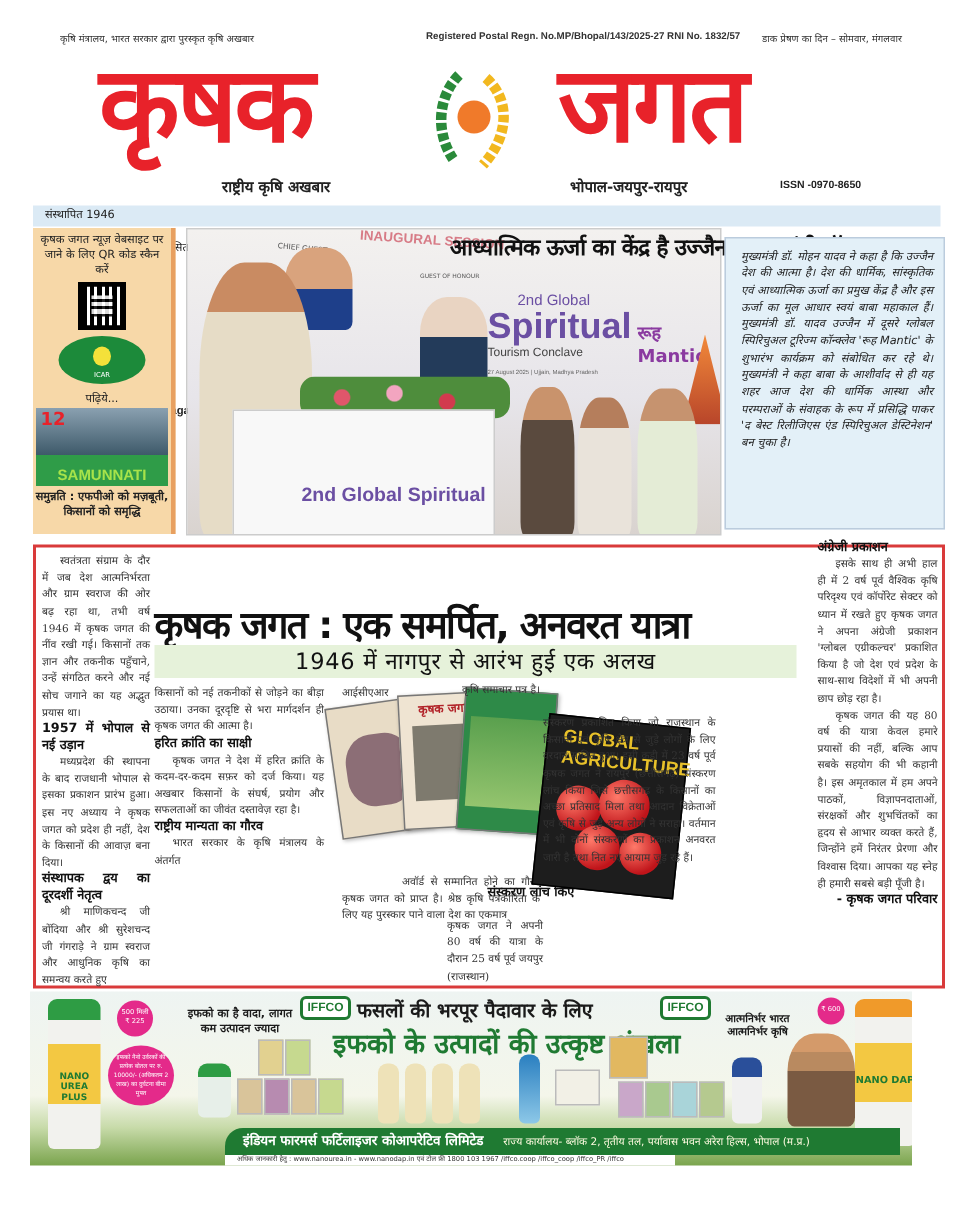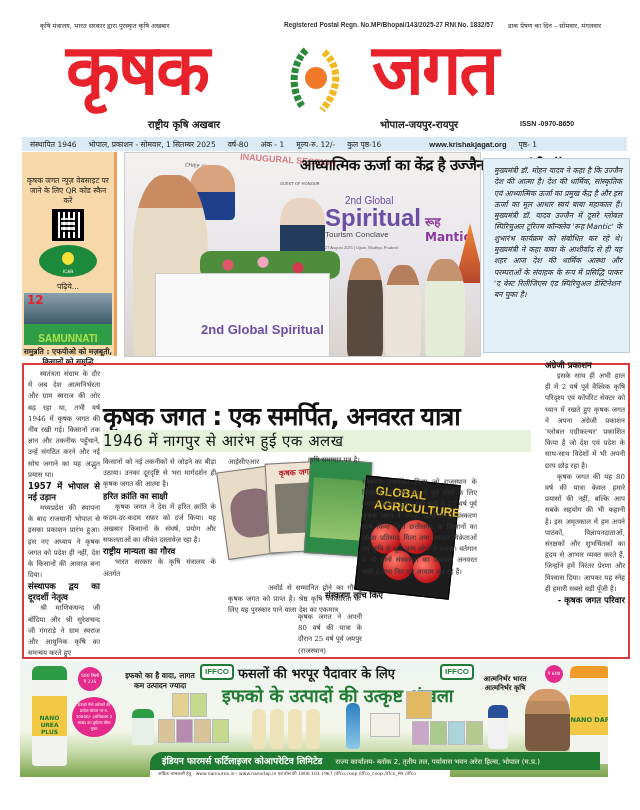--- a/index.html
+++ b/index.html
@@ -1,24 +1,24 @@
 <!DOCTYPE html>
 <html><head>
 <meta charset="utf-8">
 <style>
   * { box-sizing: border-box; margin: 0; padding: 0; }
   body { width: 640px; height: 810px; background: #fff; font-family: "DejaVu Sans", sans-serif; color: #222; position: relative; overflow: hidden; }
   .abs { position: absolute; }
   .topline { top: 21px; font-size: 6.5px; color: #333; }
   .masthead-word { font-family: "DejaVu Serif", serif; font-weight: bold; color: #e8222a; letter-spacing: -2px; }
   .tagline { font-size: 10px; font-weight: bold; color: #222; }
-  .infobar { top: 137px; left: 22px; width: 605px; height: 14px; background: #dbeaf5; font-size: 7.5px; display: flex; align-items: center; padding: 0 8px; gap: 12px; color: #222; }
+  .infobar { top: 137px; left: 22px; width: 605px; height: 14px; background: #dbeaf5; font-size: 7.5px; display: flex; padding: 0 8px; gap: 12px; color: #222; flex-direction: column; }
   .infobar span { white-space: nowrap; }
   .sidebar { top: 152px; left: 22px; width: 95px; height: 204px; background: #f7d8a8; border-right: 3px solid #e8a060; text-align: center; }
-  .sidebar .qrtxt { font-size: 7.5px; line-height: 10px; padding: 3px 4px 0; color: #222; margin-top: 21px; }
+  .sidebar .qrtxt { font-size: 7.5px; line-height: 10px; padding: 3px 4px 0; color: #222; }
   .qr { width: 32px; height: 32px; margin: 3px auto; background:
       repeating-linear-gradient(90deg, #000 0 3px, #fff 3px 5px),
       #000; border: 3px solid #000; position: relative; }
   .qr::after { content: ""; position: absolute; inset: 6px; background: repeating-linear-gradient(0deg, #000 0 2px, #fff 2px 5px); opacity: .85; }
   .icar { width: 58px; height: 32px; border-radius: 50%; background: #1c8a3a; margin: 4px auto; position: relative; }
   .icar::after { content: ""; position: absolute; left: 23px; top: 7px; width: 12px; height: 13px; border-radius: 50%; background: #f4e13a; }
   .icar-label { position: absolute; left: 0; right: 0; bottom: 3px; font-size: 4.5px; color: #fff; }
   .padhiye { font-size: 7.5px; color: #222; margin-top: 2px; }
   .samunnati { width: 88px; height: 52px; margin: 2px auto 0; background: linear-gradient(#8aa0b0, #3e5a6a 60%, #2f9c48 60%); position: relative; }
   .samunnati .num { position: absolute; left: 3px; top: 0; color: #e8222a; font-weight: bold; font-size: 12px; }
@@ -30,21 +30,21 @@
   .banner-spiritual .g { font-size: 10px; margin-left: 20px; }
   .banner-spiritual .s { font-size: 24px; font-weight: bold; line-height: 24px; }
   .banner-spiritual .t { font-size: 8px; color: #444; }
   .person { position: absolute; border-radius: 40% 40% 10% 10%; }
   .podium { position: absolute; left: 30px; top: 120px; width: 175px; height: 85px; background: #f8f8f8; border: 1px solid #ccc; }
   .podium .pg { position: absolute; left: 45px; top: 48px; color: #6b4fa3; font-size: 13px; font-weight: bold; font-family: "Liberation Sans", sans-serif; }
   .flowers { position: absolute; left: 75px; top: 98px; width: 140px; height: 28px; background: radial-gradient(circle at 20% 50%, #e0566b 0 5px, transparent 6px), radial-gradient(circle at 45% 40%, #f3a5c0 0 5px, transparent 6px), radial-gradient(circle at 70% 60%, #d23a4e 0 5px, transparent 6px), #4e8d3c; border-radius: 10px; }
   .sidetext { top: 158px; left: 483px; width: 147px; height: 195px; background: #e3f0f8; padding: 6px 7px 4px 10px; font-size: 7.5px; line-height: 11.3px; text-align: justify; font-style: italic; color: #222; border: 1px solid #bcd; }
   .feature { top: 363px; left: 22px; width: 608px; height: 296px; border: 2px solid #d93a3a; }
   .feature-title { top: 398px; left: 103px; font-size: 25px; font-weight: bold; color: #111; letter-spacing: -1px; white-space: nowrap; }
-  .feature-sub { top: 430px; left: 103px; width: 428px; height: 22px; background: #e6f2da; font-size: 15px; color: #111; text-align: left; line-height: 22px; letter-spacing: 0.5px; }
+  .feature-sub { top: 430px; left: 103px; width: 428px; height: 22px; background: #e6f2da; font-size: 15px; color: #111; text-align: center; line-height: 22px; letter-spacing: 0.5px; }
   .col { font-size: 7px; line-height: 11.2px; color: #333; text-align: justify; font-family: "DejaVu Serif", serif; }
   .col h4 { font-family: "DejaVu Sans", sans-serif; font-size: 8.5px; line-height: 11px; color: #111; }
   .col p { text-indent: 12px; }
   .covers { top: 460px; left: 222px; width: 145px; height: 125px; }
   .cover { position: absolute; border: 1px solid #777; box-shadow: 1px 1px 3px rgba(0,0,0,.3); }
   .cover .ct { font-size: 8px; color: #b2242a; font-weight: bold; text-align: center; padding-top: 3px; }
   .globalag { top: 480px; left: 360px; width: 95px; height: 115px; background: #1d1d1d; transform: rotate(6deg); border: 1px solid #000; }
   .globalag .gt { color: #e8c12a; font-size: 12px; font-weight: bold; padding: 6px 0 0 10px; font-family: "Liberation Sans", sans-serif; }
   .globalag .tom { position: absolute; border-radius: 50%; background: radial-gradient(circle at 35% 35%, #ff7a6a, #c0141a 70%); }
   .ad { top: 661px; left: 20px; width: 588px; height: 116px; background: linear-gradient(180deg, #eef4f2 0%, #f4f6ea 60%, #c8dbaa 78%, #7aa44d 100%); overflow: hidden; }

